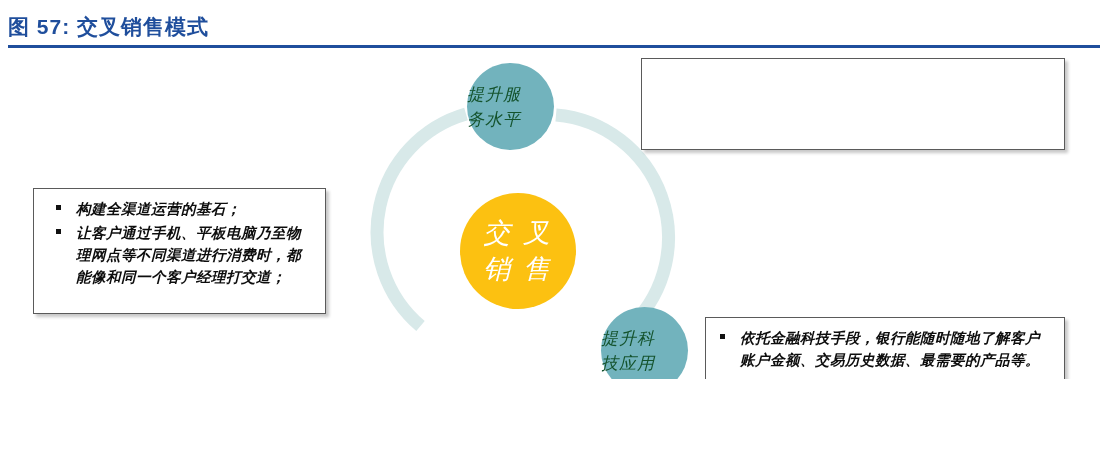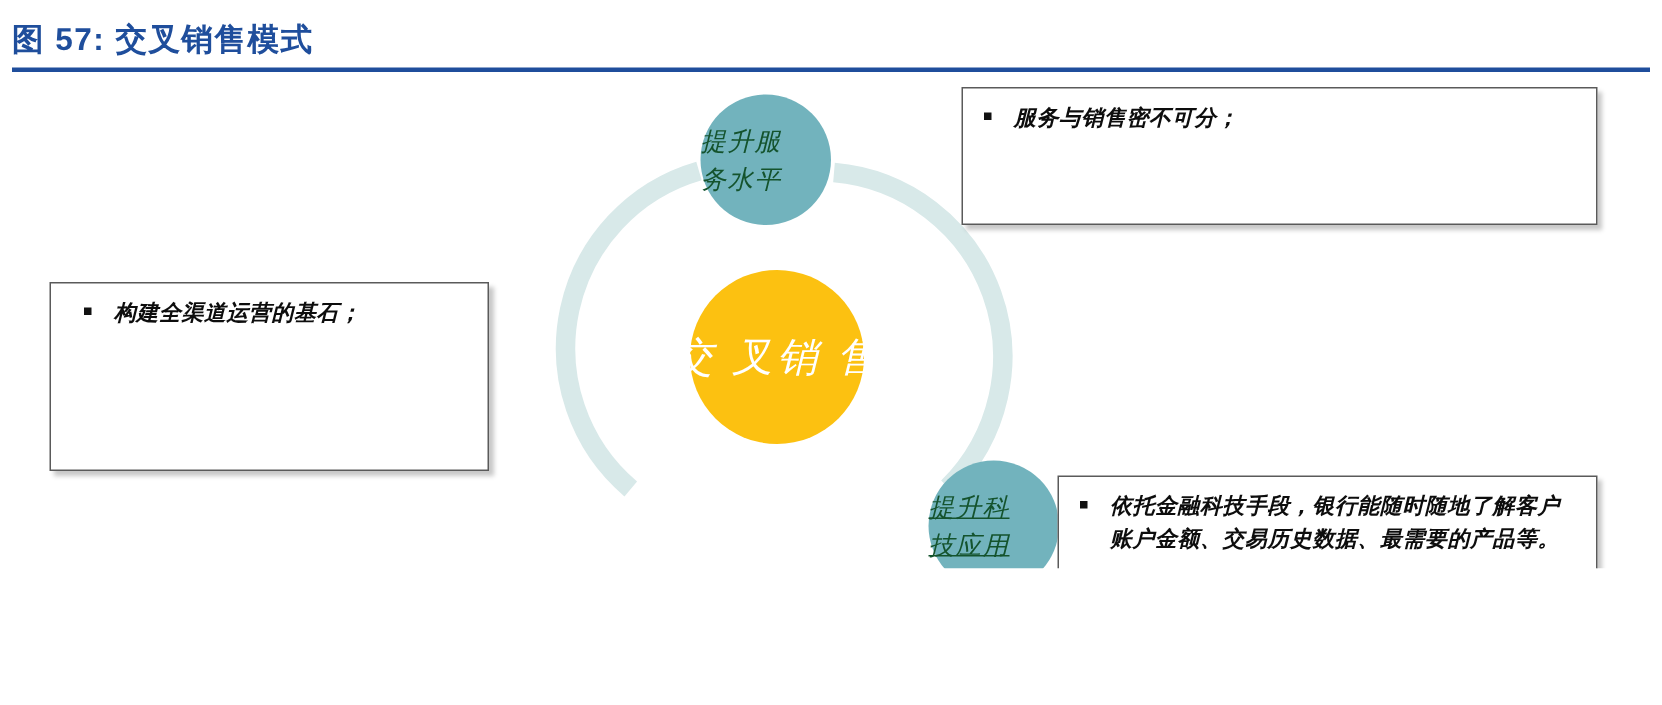--- a/index.html
+++ b/index.html
@@ -84,32 +84,32 @@
     font-size: 17px;
     line-height: 25px;
     letter-spacing: 1px;
     text-align: center;
     box-sizing: border-box;
   }
   .node span { display: block; white-space: nowrap; }
 
   #node-service  { left: 107px; top: 5px;   width: 87px;  height: 87px; }
   #node-channel  { left: 4px;   top: 249px; width: 87px;  height: 87px; }
-  #node-tech     { left: 259px; top: 249px; width: 87px;  height: 87px; text-decoration: underline; }
+  #node-tech     { left: 241px; top: 249px; width: 87px;  height: 87px; }
 
   #center-circle {
     position: absolute;
     left: 100px;
-    top: 122px;
+    top: 135px;
     width: 116px;
     height: 116px;
     border-radius: 50%;
     background: #FCC111;
     display: flex;
-    flex-direction: row;
+    flex-direction: column;
     align-items: center;
     justify-content: center;
     color: #ffffff;
     font-family: "Liberation Serif", "DejaVu Serif", serif;
     font-style: italic;
     font-size: 27px;
     line-height: 36px;
     letter-spacing: 3px;
     text-align: center;
   }
@@ -218,36 +218,36 @@
     </div>
 
     <div id="center-circle">
       <span>交 叉</span>
       <span>销 售</span>
     </div>
   </div>
 
   <div class="callout" id="callout-top-right">
     <ul class="bullet-list">
-      <li class="bullet-row">
-        <span class="bullet-mark">
-            <i></i>
-          </span>
-        <span class="bullet-text">服务与销售密不可分；</span>
-      </li>
     </ul>
   </div>
 
   <div class="callout" id="callout-left">
     <ul class="bullet-list">
       <li class="bullet-row">
         <span class="bullet-mark">
             <i></i>
           </span>
         <span class="bullet-text">构建全渠道运营的基石；</span>
+      </li>
+      <li class="bullet-row">
+        <span class="bullet-mark">
+            <i></i>
+          </span>
+        <span class="bullet-text">让客户通过手机、平板电脑乃至物理网点等不同渠道进行消费时，都能像和同一个客户经理打交道；</span>
       </li>
     </ul>
   </div>
 
   <div class="callout" id="callout-bottom-right">
     <ul class="bullet-list">
       <li class="bullet-row">
         <span class="bullet-mark">
             <i></i>
           </span>

